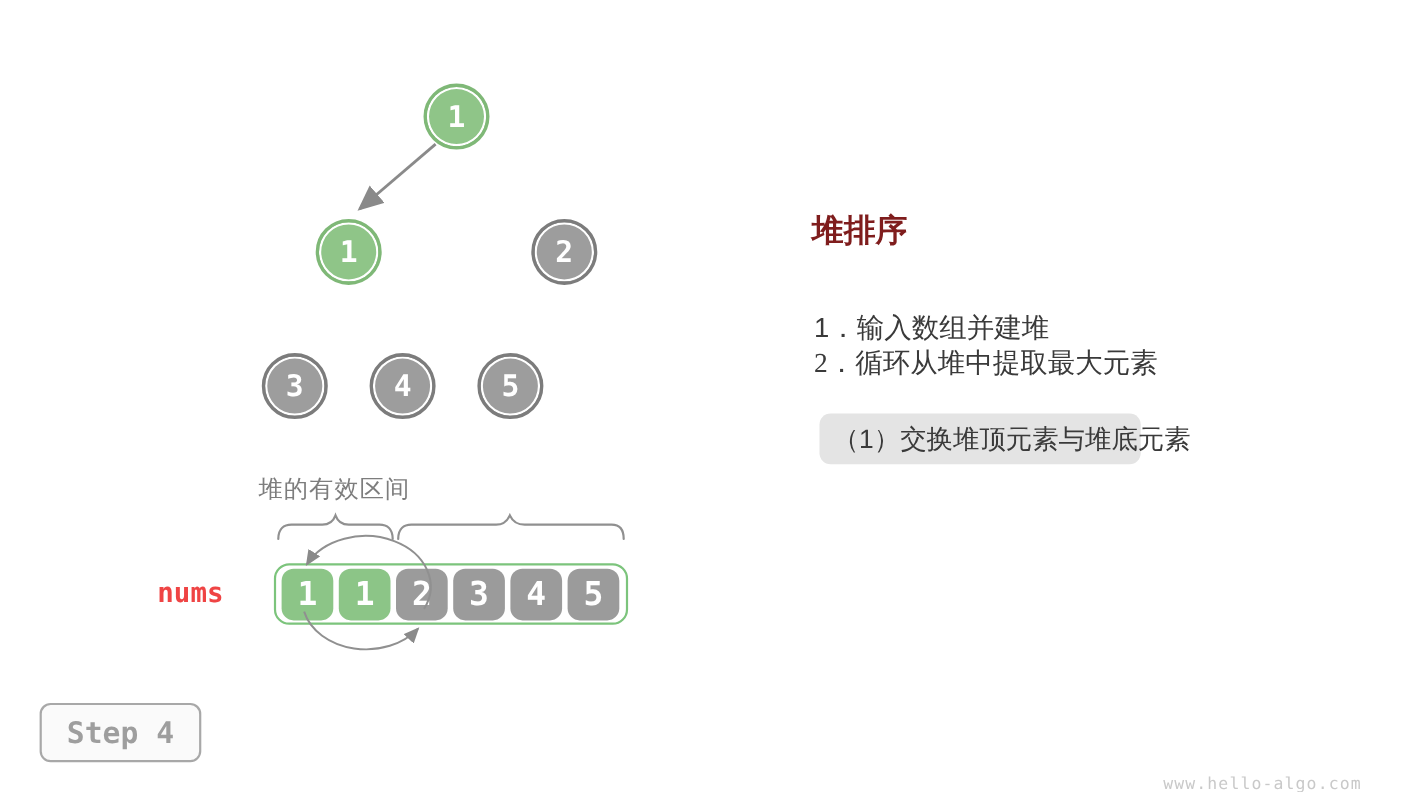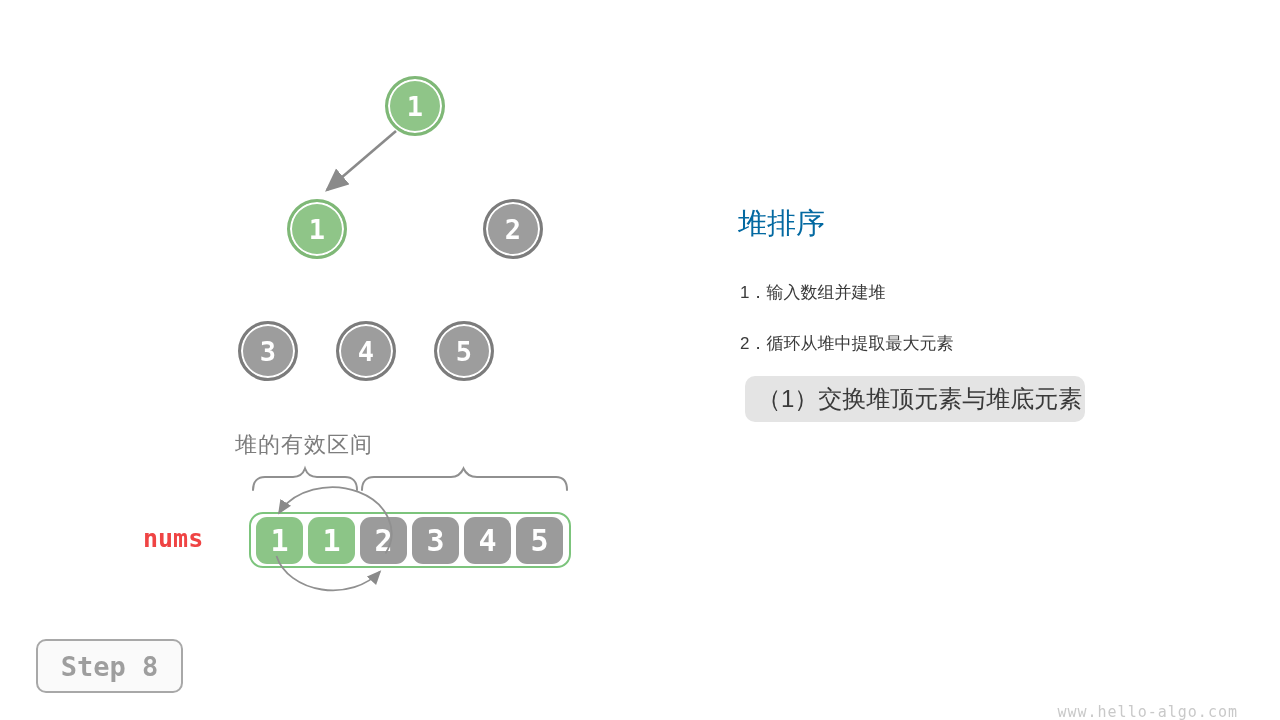--- a/index.html
+++ b/index.html
@@ -44,31 +44,31 @@
     padding:0 5px; z-index:1;
   }
   .cell {
     width:47px; height:47px; border-radius:11px; background:#9b9b9b;
     color:#ffffff; font:bold 30px "DejaVu Sans Mono", monospace;
     display:flex; align-items:center; justify-content:center;
   }
   .cell.green { background:#8cc587; }
   
   .panel-title {
-    position:absolute; left:738px; top:204px;
-    font-size:29px; font-weight:normal; color:#0369a1; z-index:2;
+    position:absolute; left:738px; top:190px;
+    font-size:29px; font-weight:bold; color:#7f1d1d; z-index:2;
   }
   .panel-step {
     position:absolute; left:740px;
-    font-size:17px; color:#3a3a3a; z-index:2;
+    font-size:25px; color:#3a3a3a; z-index:2;
   }
   .panel-step.s1 { top:281px; }
-  .panel-step.s2 { top:332px; }
+  .panel-step.s2 { top:313px;font-family:Liberation Serif, serif; }
   .substep-box {
-    position:absolute; left:745px; top:376px; width:340px; height:46px;
+    position:absolute; left:745px; top:376px; width:292px; height:46px;
     background:#e4e4e4; border-radius:10px;
     display:flex; align-items:center; padding:0 12px; box-sizing:border-box;
     z-index:2;
   }
   .substep-box span { font-size:24px; color:#3a3a3a; white-space:nowrap; }
   
   .step-badge {
     position:absolute; left:36px; top:639px; width:147px; height:54px;
     box-sizing:border-box; background:#fafafa;
     border:2px solid #a8a8a8; border-radius:10px;
@@ -131,17 +131,17 @@
     <div class="cell">5</div>
   </div>
 
   <div class="panel-title">堆排序</div>
   <div class="panel-step s1">1．输入数组并建堆</div>
   <div class="panel-step s2">2．循环从堆中提取最大元素</div>
   <div class="substep-box">
     <span>（1）交换堆顶元素与堆底元素</span>
   </div>
 
-  <div class="step-badge">Step 8</div>
+  <div class="step-badge">Step 4</div>
 
   <div class="watermark">www.hello-algo.com</div>
 
 </div>
 
 </body></html>

